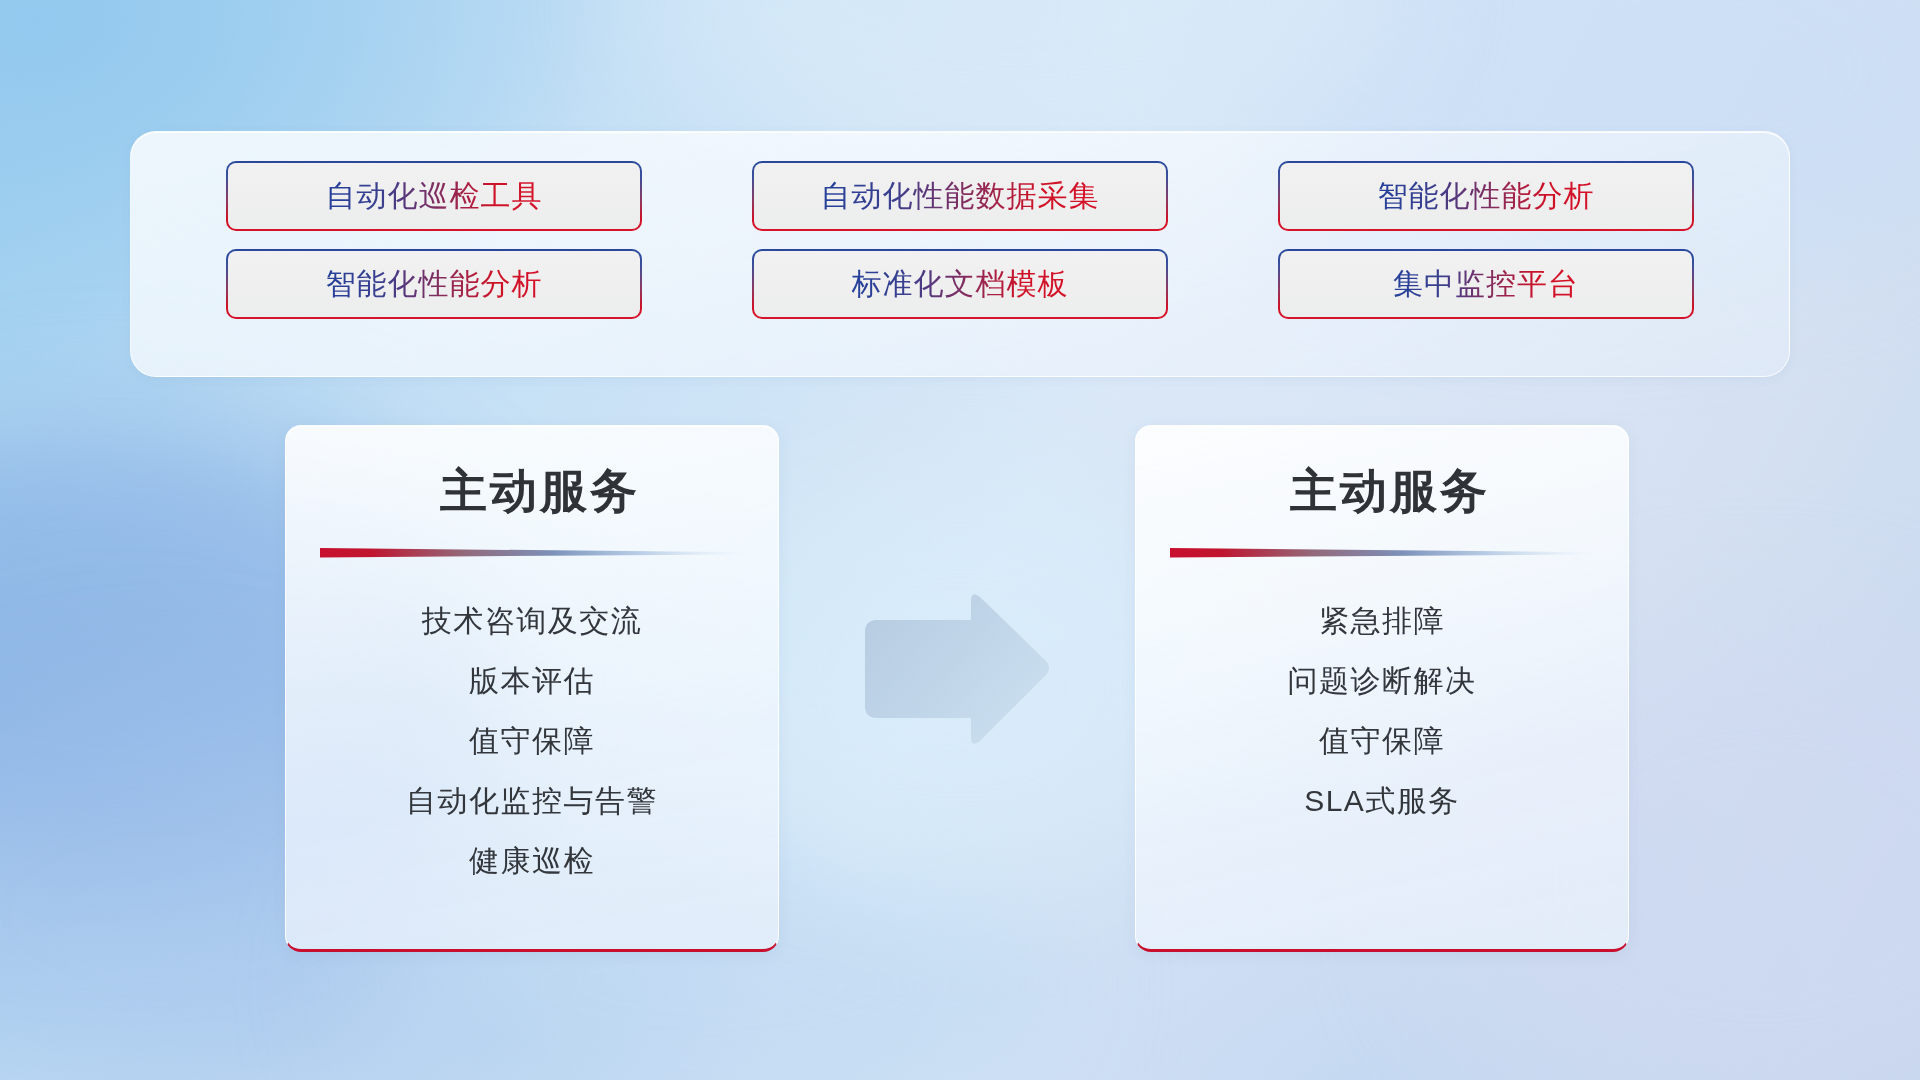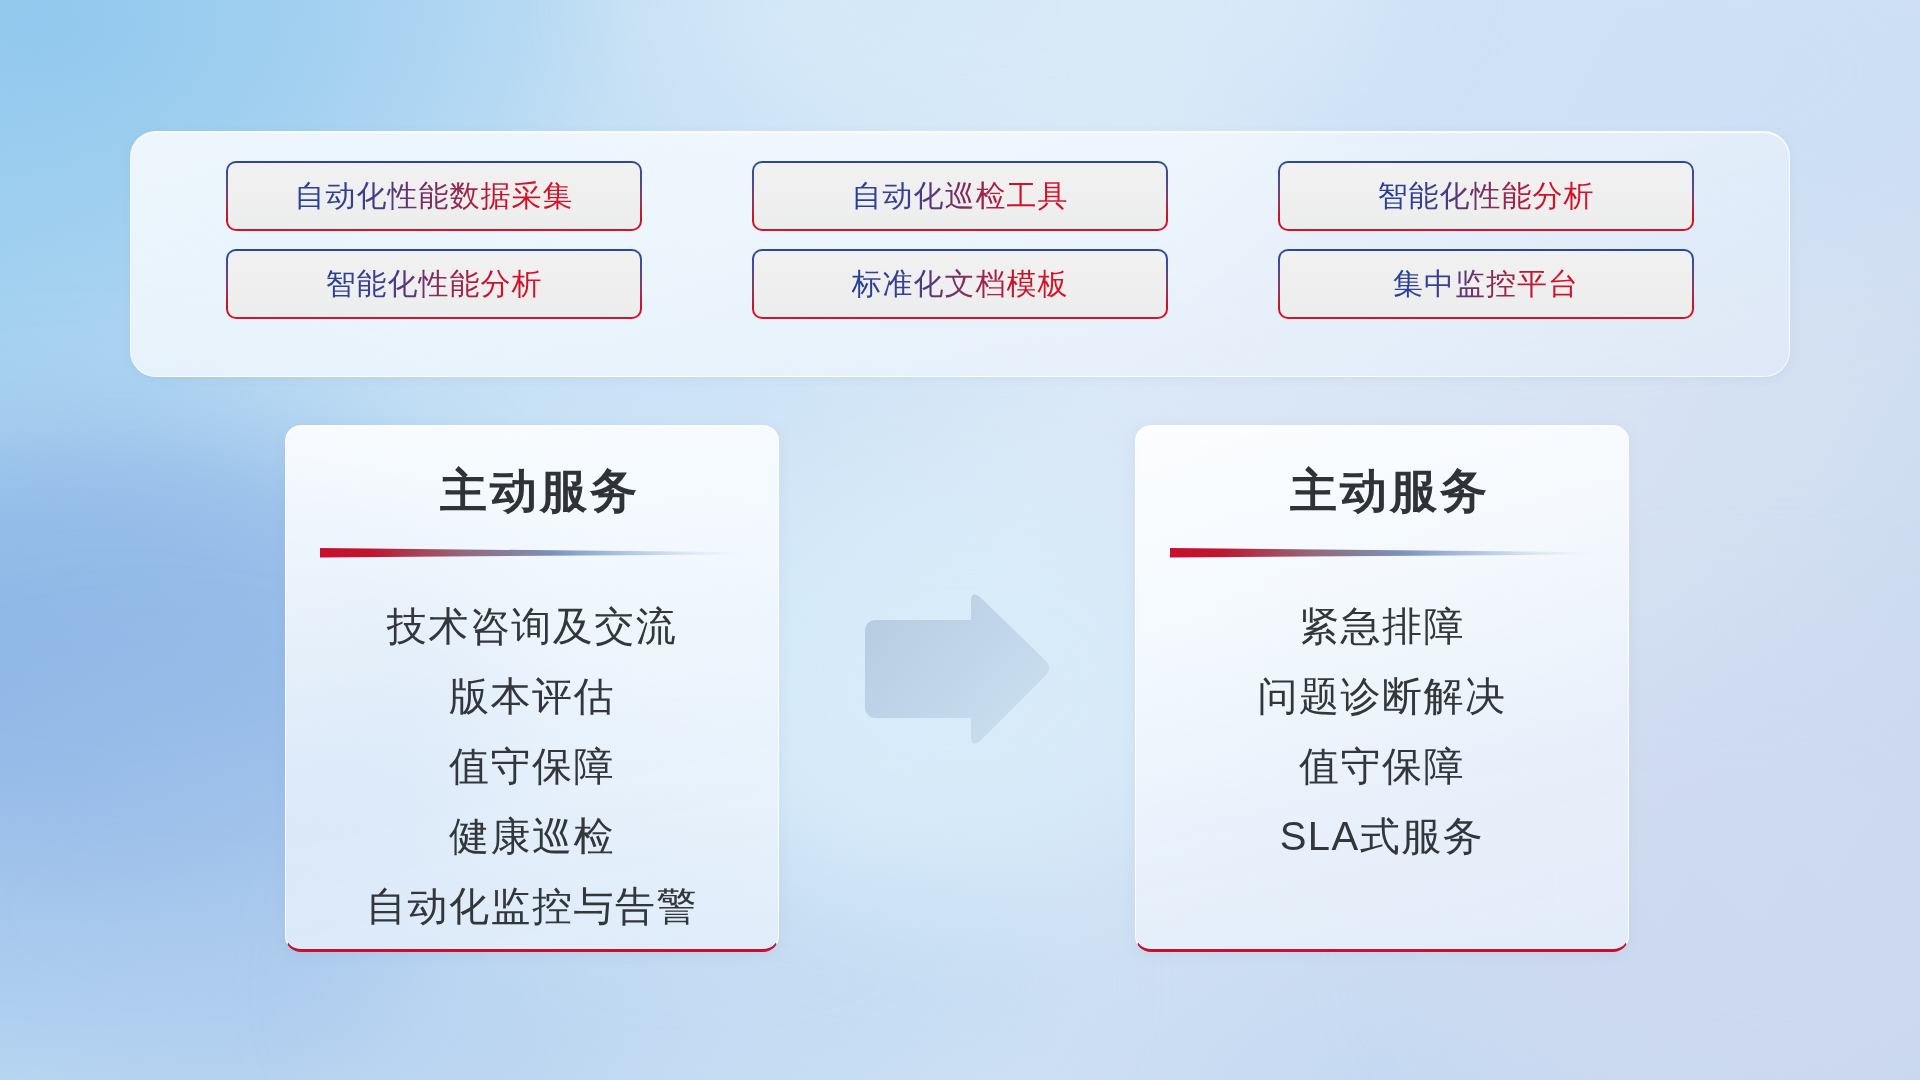--- a/index.html
+++ b/index.html
@@ -126,21 +126,21 @@
     width: 100%; height: 100%;
   }
 
   .svc-list {
     list-style: none;
     margin: 32px 0 0 0;
     padding: 0;
     text-align: center;
   }
   .svc-list li {
-    font-size: 40px;
+    font-size: 30px;
     color: #33373c;
     letter-spacing: 1.5px;
     line-height: 1;
     padding: 15px 0;
   }
 
   
   #flow-arrow {
     position: absolute;
     left: 855px; top: 588px;
@@ -158,27 +158,27 @@
   <div class="blob blob-d"></div>
   <div class="blob blob-e"></div>
   <div class="blob blob-f"></div>
   <div class="blob blob-g"></div>
 
   <div id="top-panel">
     <div id="pill-grid">
 
       <div class="pill">
         <div class="pill-inner">
+          <span class="pill-label">自动化巡检工具</span>
+        </div>
+      </div>
+
+      <div class="pill">
+        <div class="pill-inner">
           <span class="pill-label">自动化性能数据采集</span>
-        </div>
-      </div>
-
-      <div class="pill">
-        <div class="pill-inner">
-          <span class="pill-label">自动化巡检工具</span>
         </div>
       </div>
 
       <div class="pill">
         <div class="pill-inner">
           <span class="pill-label">智能化性能分析</span>
         </div>
       </div>
 
       <div class="pill">
@@ -218,22 +218,22 @@
           </linearGradient>
         </defs>
         <path d="M0 3 L424 7.2 L424 9.4 L0 12.4 Z" fill="url(#wedgeGradA)"></path>
       </svg>
     </div>
 
     <ul class="svc-list">
       <li>技术咨询及交流</li>
       <li>版本评估</li>
       <li>值守保障</li>
+      <li>自动化监控与告警</li>
       <li>健康巡检</li>
-      <li>自动化监控与告警</li>
     </ul>
   </div>
 
   <div id="flow-arrow">
     <svg viewBox="0 0 200 164" width="200" height="164">
       <defs>
         <linearGradient id="arrGrad" x1="0" y1="0" x2="1" y2="0.7">
           <stop offset="0%" stop-color="#98aec9" stop-opacity="0.52"></stop>
           <stop offset="55%" stop-color="#a3bad3" stop-opacity="0.46"></stop>
           <stop offset="100%" stop-color="#b2cade" stop-opacity="0.40"></stop>

